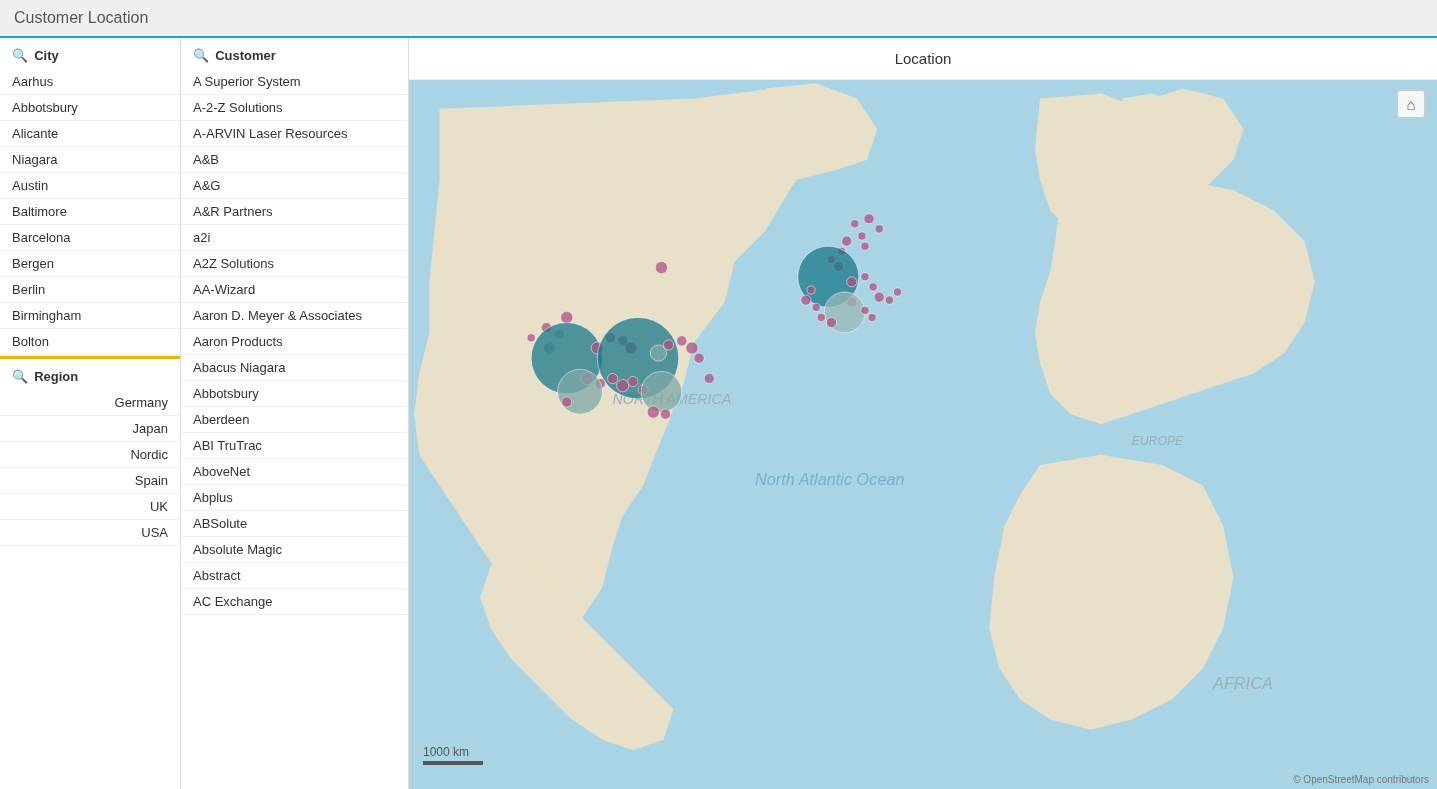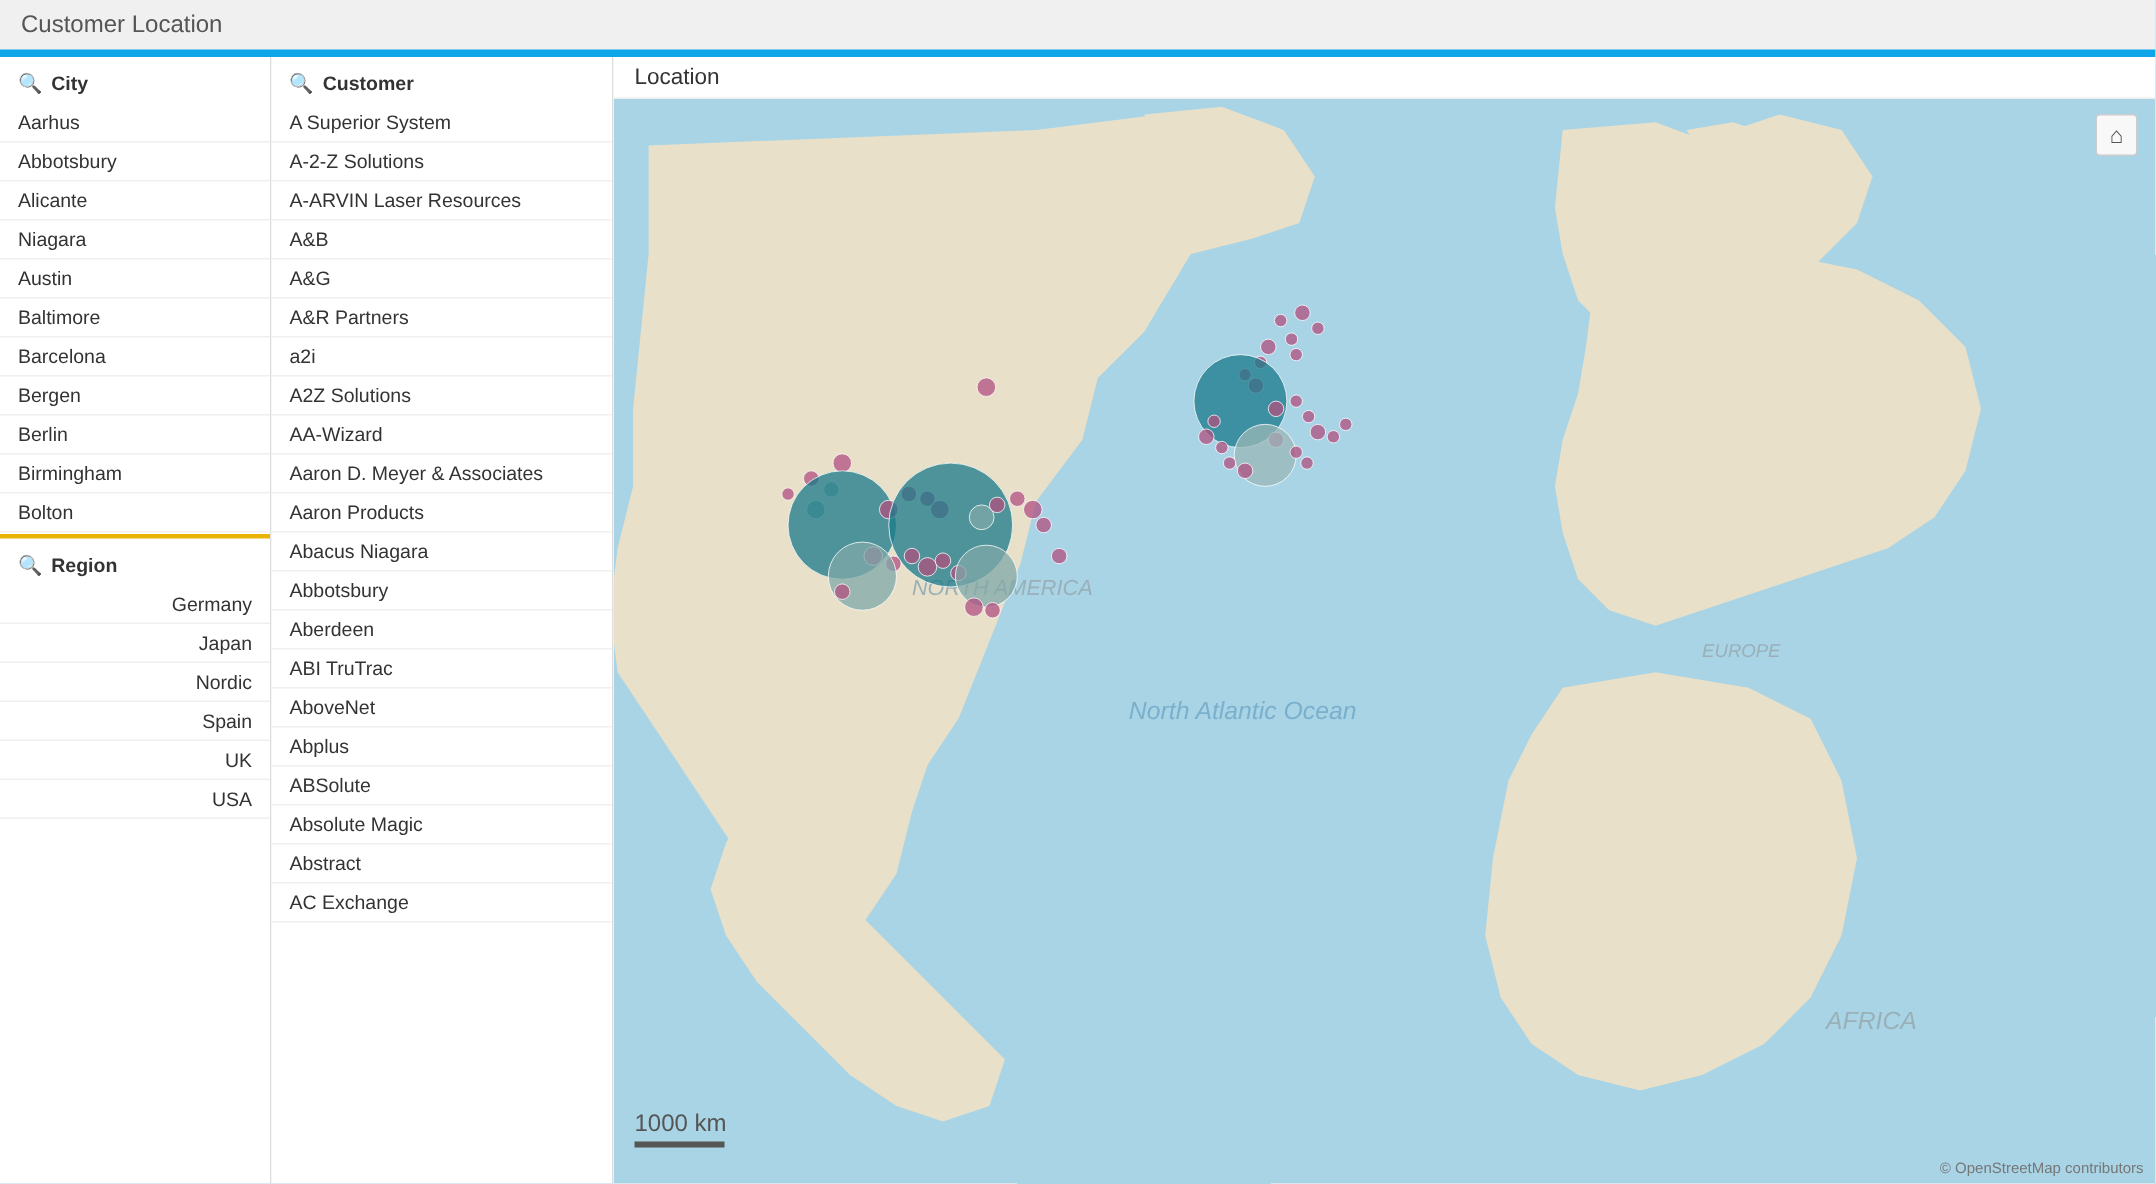--- a/index.html
+++ b/index.html
@@ -4,21 +4,21 @@
   <style>
     * { box-sizing: border-box; margin: 0; padding: 0; }
     body { font-family: Arial, sans-serif; font-size: 13px; background: #f0f0f0; color: #333; height: 789px; overflow: hidden; }
 
     .page-title {
       background: #f0f0f0;
       padding: 8px 14px;
       font-size: 16px;
       font-weight: normal;
       color: #555;
-      border-bottom: 5px solid #0ea5e9;
+      border-bottom: 2px solid #0ea5e9;
       height: 38px;
       display: flex;
       align-items: center;
     }
 
     .main-layout {
       display: flex;
       height: calc(789px - 38px);
     }
 
@@ -97,23 +97,24 @@
       flex-direction: column;
       overflow: hidden;
     }
 
     .map-header {
       padding: 10px 14px;
       font-size: 15px;
       font-weight: normal;
       color: #333;
       border-bottom: 1px solid #eee;
-      height: 28px;
+      height: 42px;
       display: flex;
       align-items: center;
+      justify-content: center;
     }
 
     .map-container {
       flex: 1;
       position: relative;
       overflow: hidden;
     }
 
     .map-svg {
       width: 100%;
@@ -135,21 +136,21 @@
       cursor: pointer;
       font-size: 15px;
       color: #555;
       z-index: 10;
     }
 
     .map-scale {
       position: absolute;
       bottom: 24px;
       left: 14px;
-      font-size: 16px;
+      font-size: 12px;
       color: #555;
       display: flex;
       flex-direction: column;
       align-items: flex-start;
     }
 
     .scale-bar {
       width: 60px;
       height: 4px;
       background: #555;

